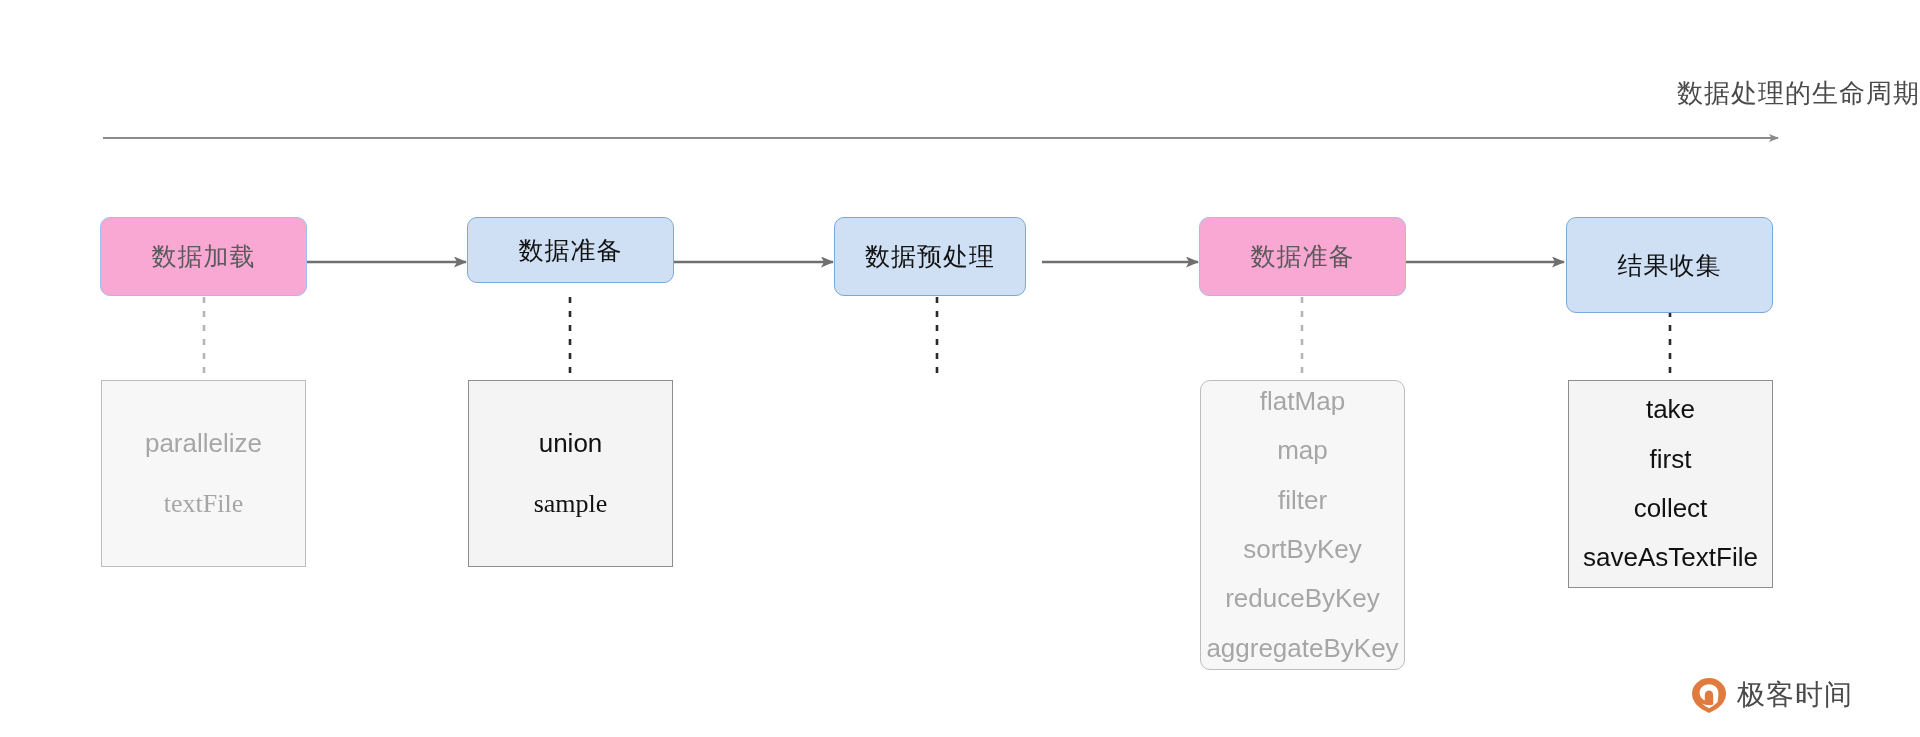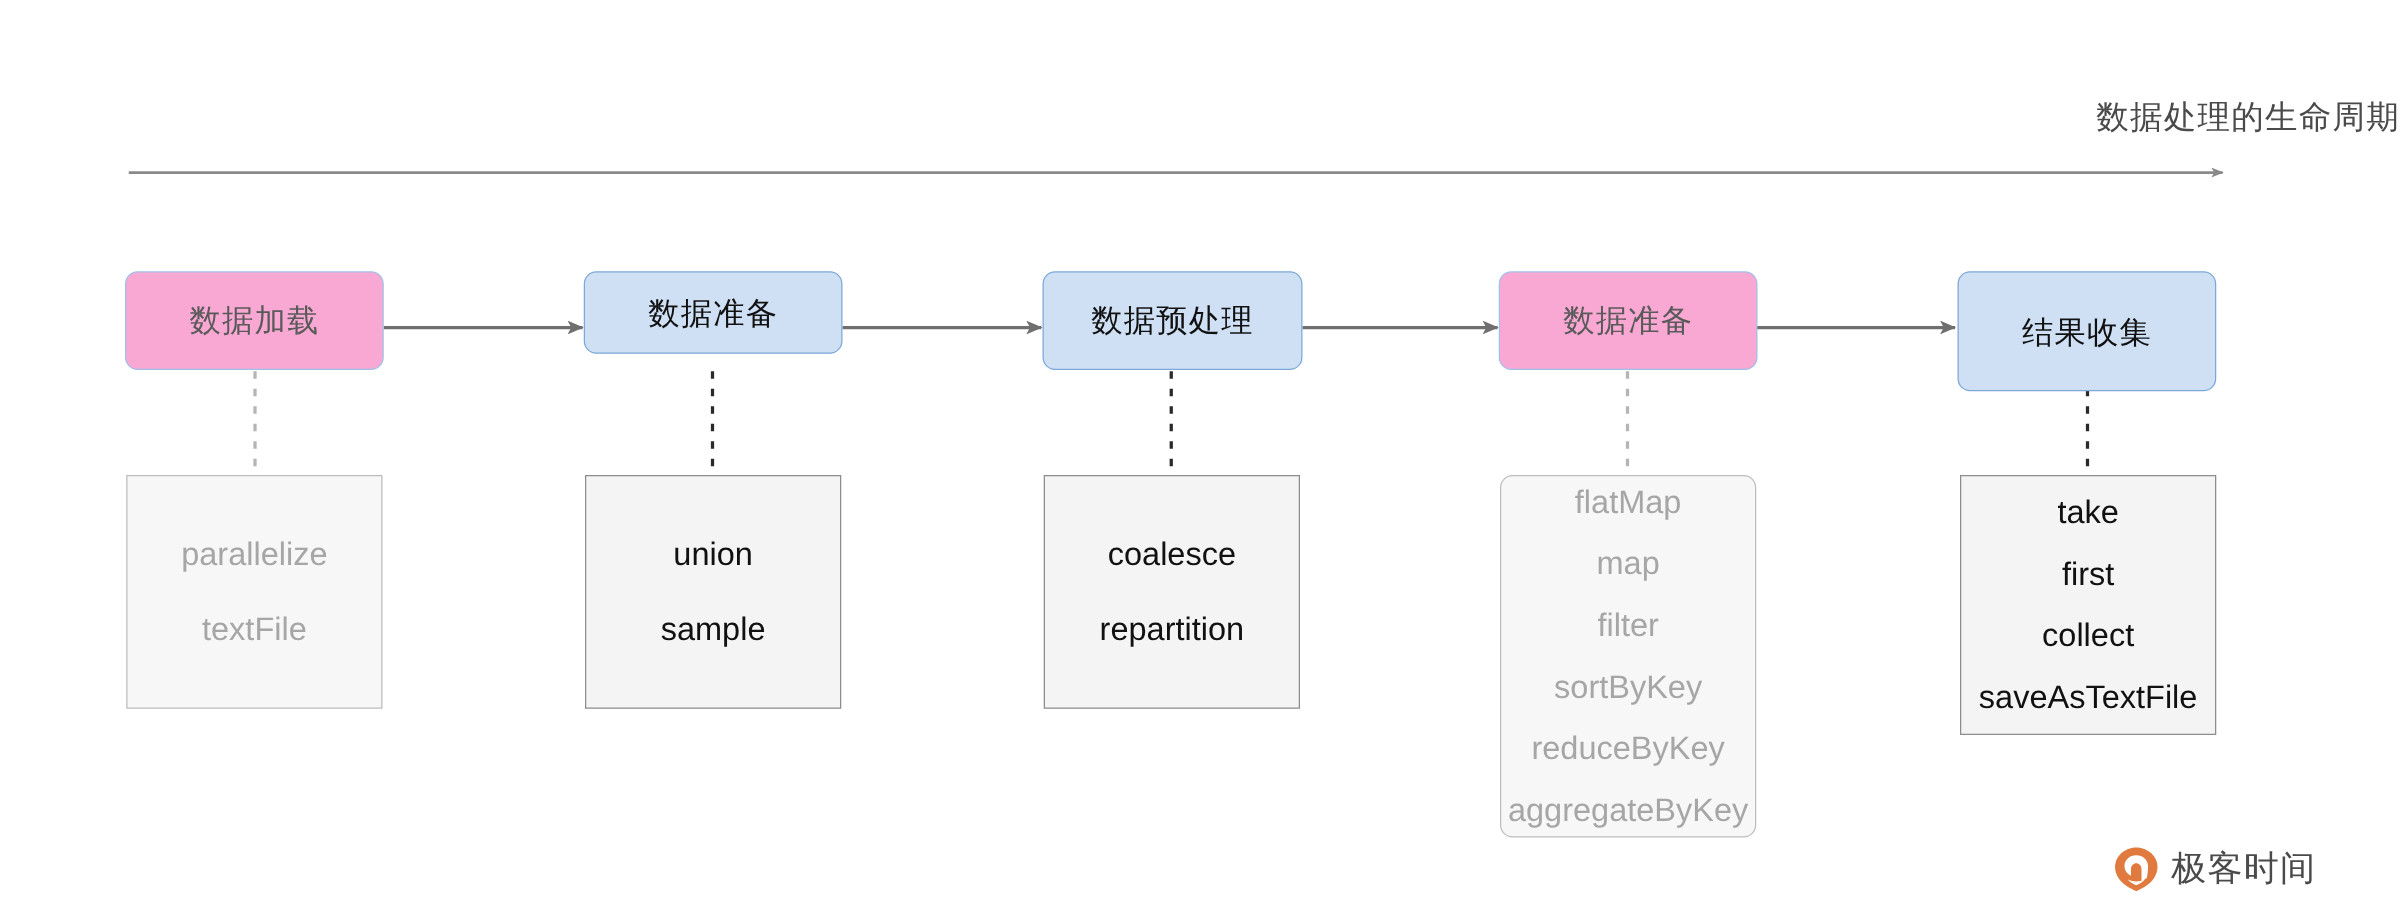--- a/index.html
+++ b/index.html
@@ -90,20 +90,21 @@
   .op-box.strong {
     color: #111111;
     border-color: #8d8d8d;
     background: #f4f4f4;
   }
   .op-line {
     white-space: nowrap;
   }
   .op-box.spaced .op-line + .op-line {
     margin-top: 26px;
+    font-family: Liberation Serif, serif;
   }
   .op-box.tight .op-line + .op-line {
     margin-top: 16px;
   }
   .op-box.overflow {
     overflow: visible;
   }
 
   
   .watermark {
@@ -179,21 +180,21 @@
   </svg>
 
   <div class="stage-box faded" style="left:100px; top:217px; width:207px; height:79px;">
     <span>数据加载</span>
   </div>
 
   <div class="stage-box strong" style="left:467px; top:217px; width:207px; height:66px;">
     <span>数据准备</span>
   </div>
 
-  <div class="stage-box strong" style="left:834px; top:217px; width:208px; height:79px;">
+  <div class="stage-box strong" style="left:834px; top:217px; width:192px; height:79px;">
     <span>数据预处理</span>
   </div>
 
   <div class="stage-box faded" style="left:1199px; top:217px; width:207px; height:79px;">
     <span>数据准备</span>
   </div>
 
   <div class="stage-box strong" style="left:1566px; top:217px; width:207px; height:96px;">
     <span>结果收集</span>
   </div>
@@ -201,24 +202,20 @@
   <div class="op-box faded spaced" style="left:101px; top:380px; width:205px; height:187px;">
     <div class="op-line">parallelize</div>
     <div class="op-line">textFile</div>
   </div>
 
   <div class="op-box strong spaced" style="left:468px; top:380px; width:205px; height:187px;">
     <div class="op-line">union</div>
     <div class="op-line">sample</div>
   </div>
 
-  <div class="op-box strong spaced" style="left:835px; top:380px; width:205px; height:187px;">
-    <div class="op-line">coalesce</div>
-    <div class="op-line">repartition</div>
-  </div>
 
   <div class="op-box faded tight overflow" style="left:1200px; top:380px; width:205px; height:290px;border-radius:10px;">
     <div class="op-line">flatMap</div>
     <div class="op-line">map</div>
     <div class="op-line">filter</div>
     <div class="op-line">sortByKey</div>
     <div class="op-line">reduceByKey</div>
     <div class="op-line">aggregateByKey</div>
   </div>
 

